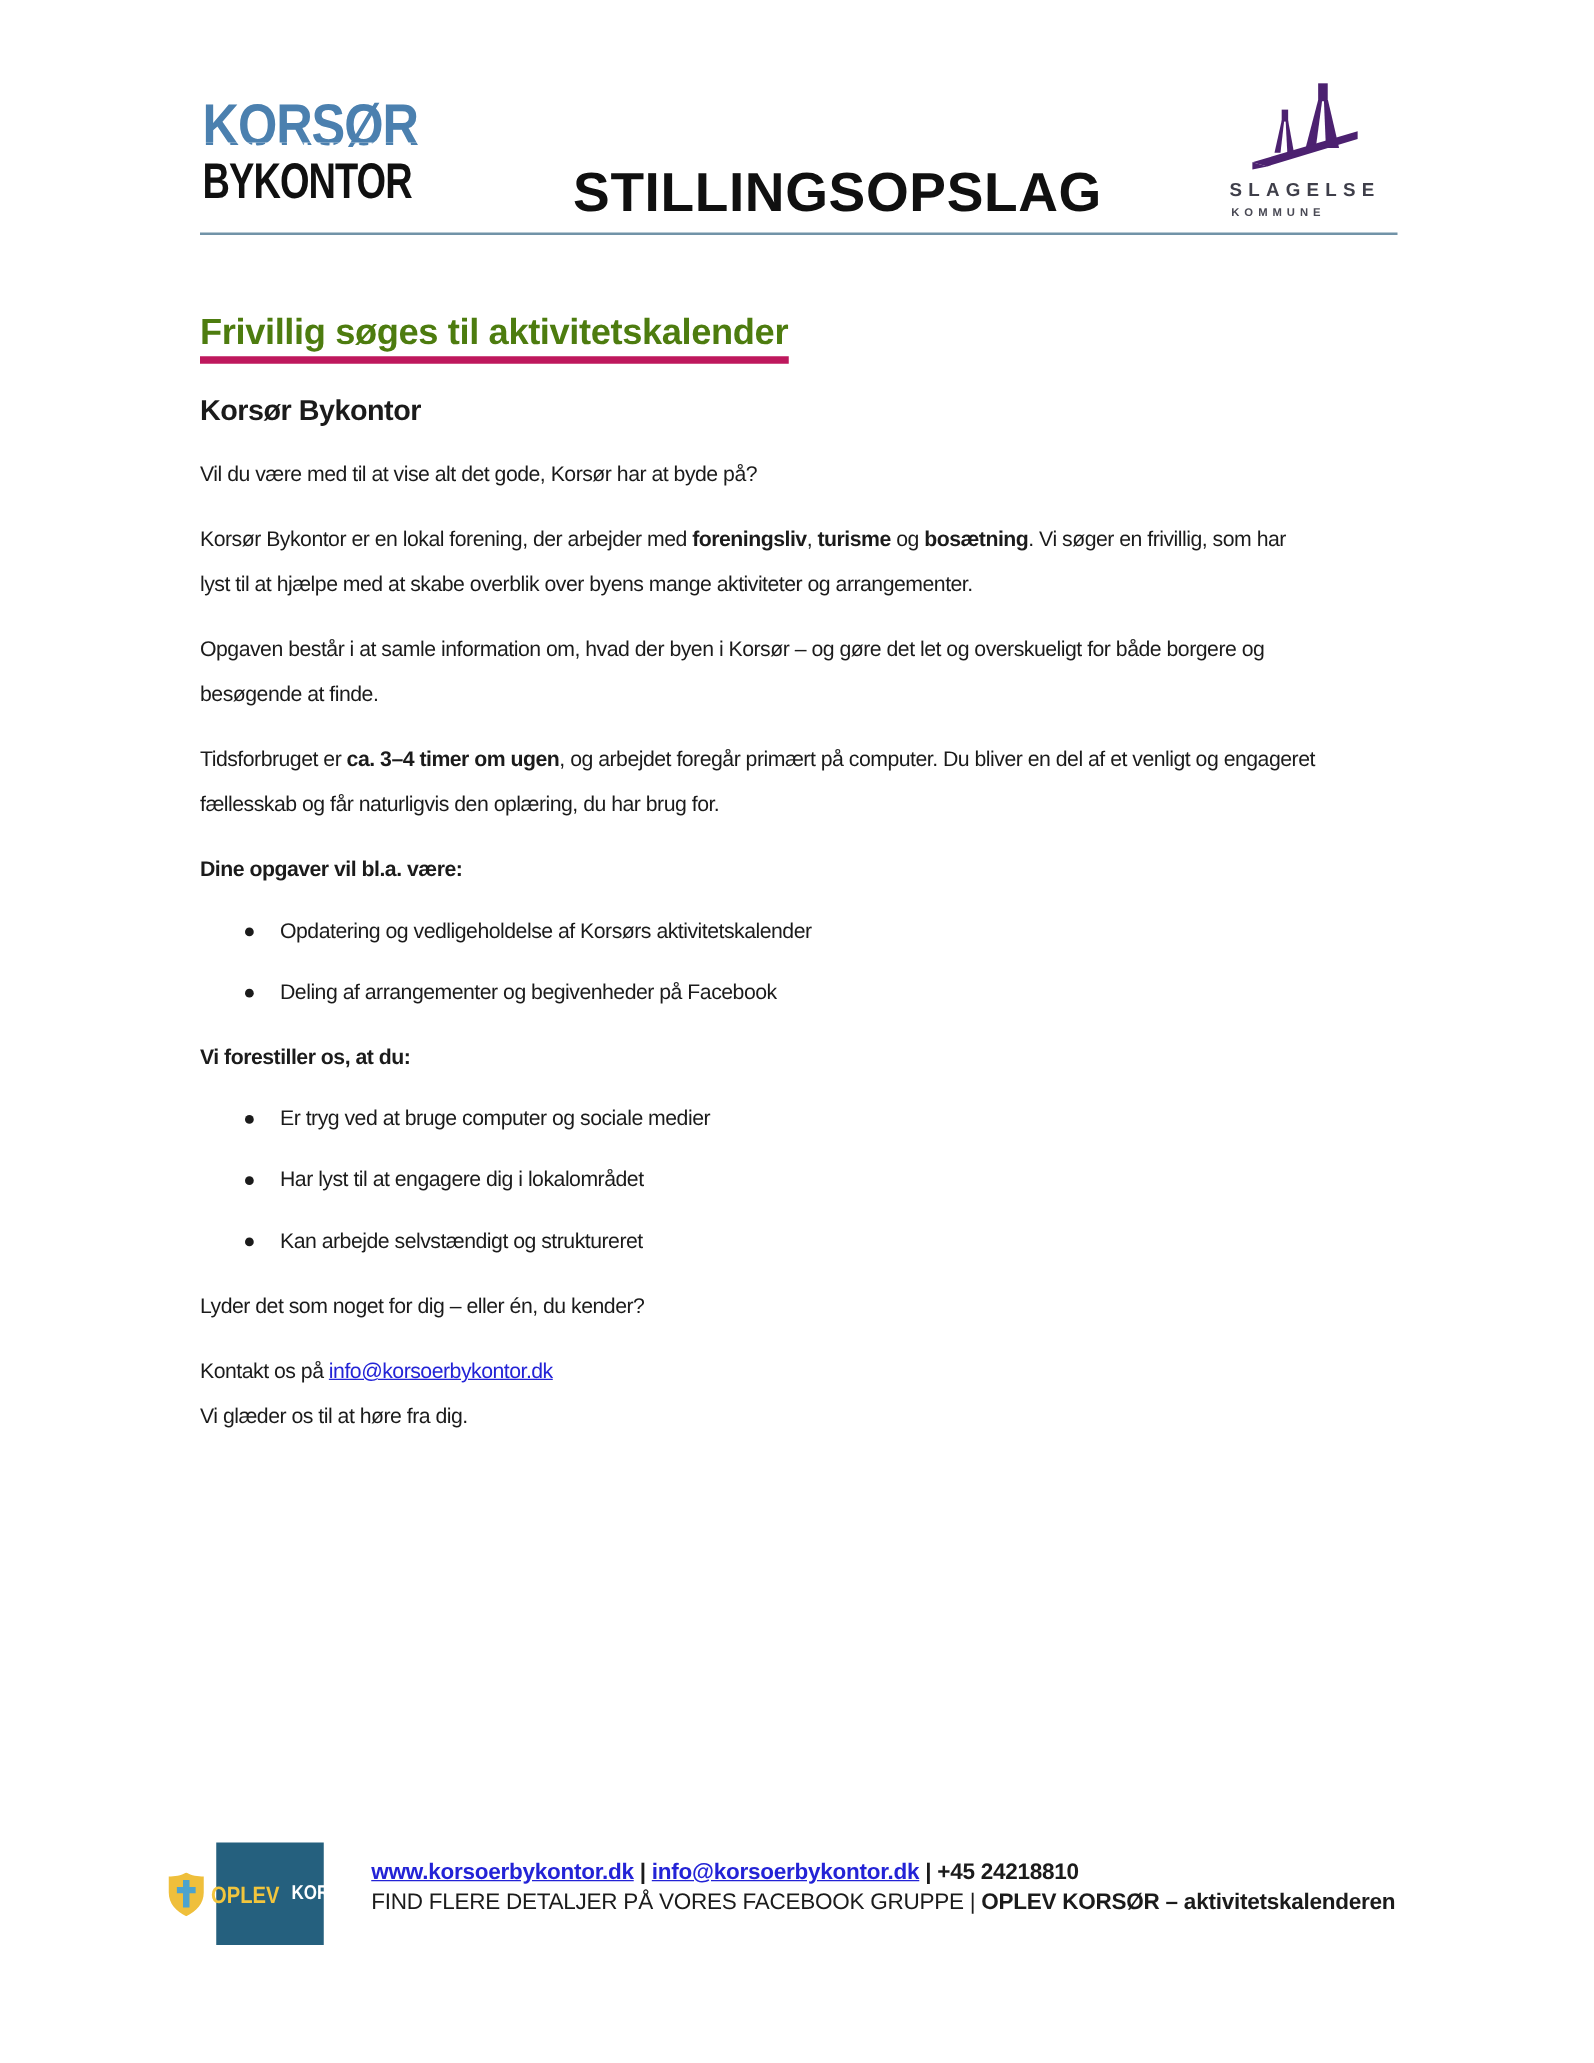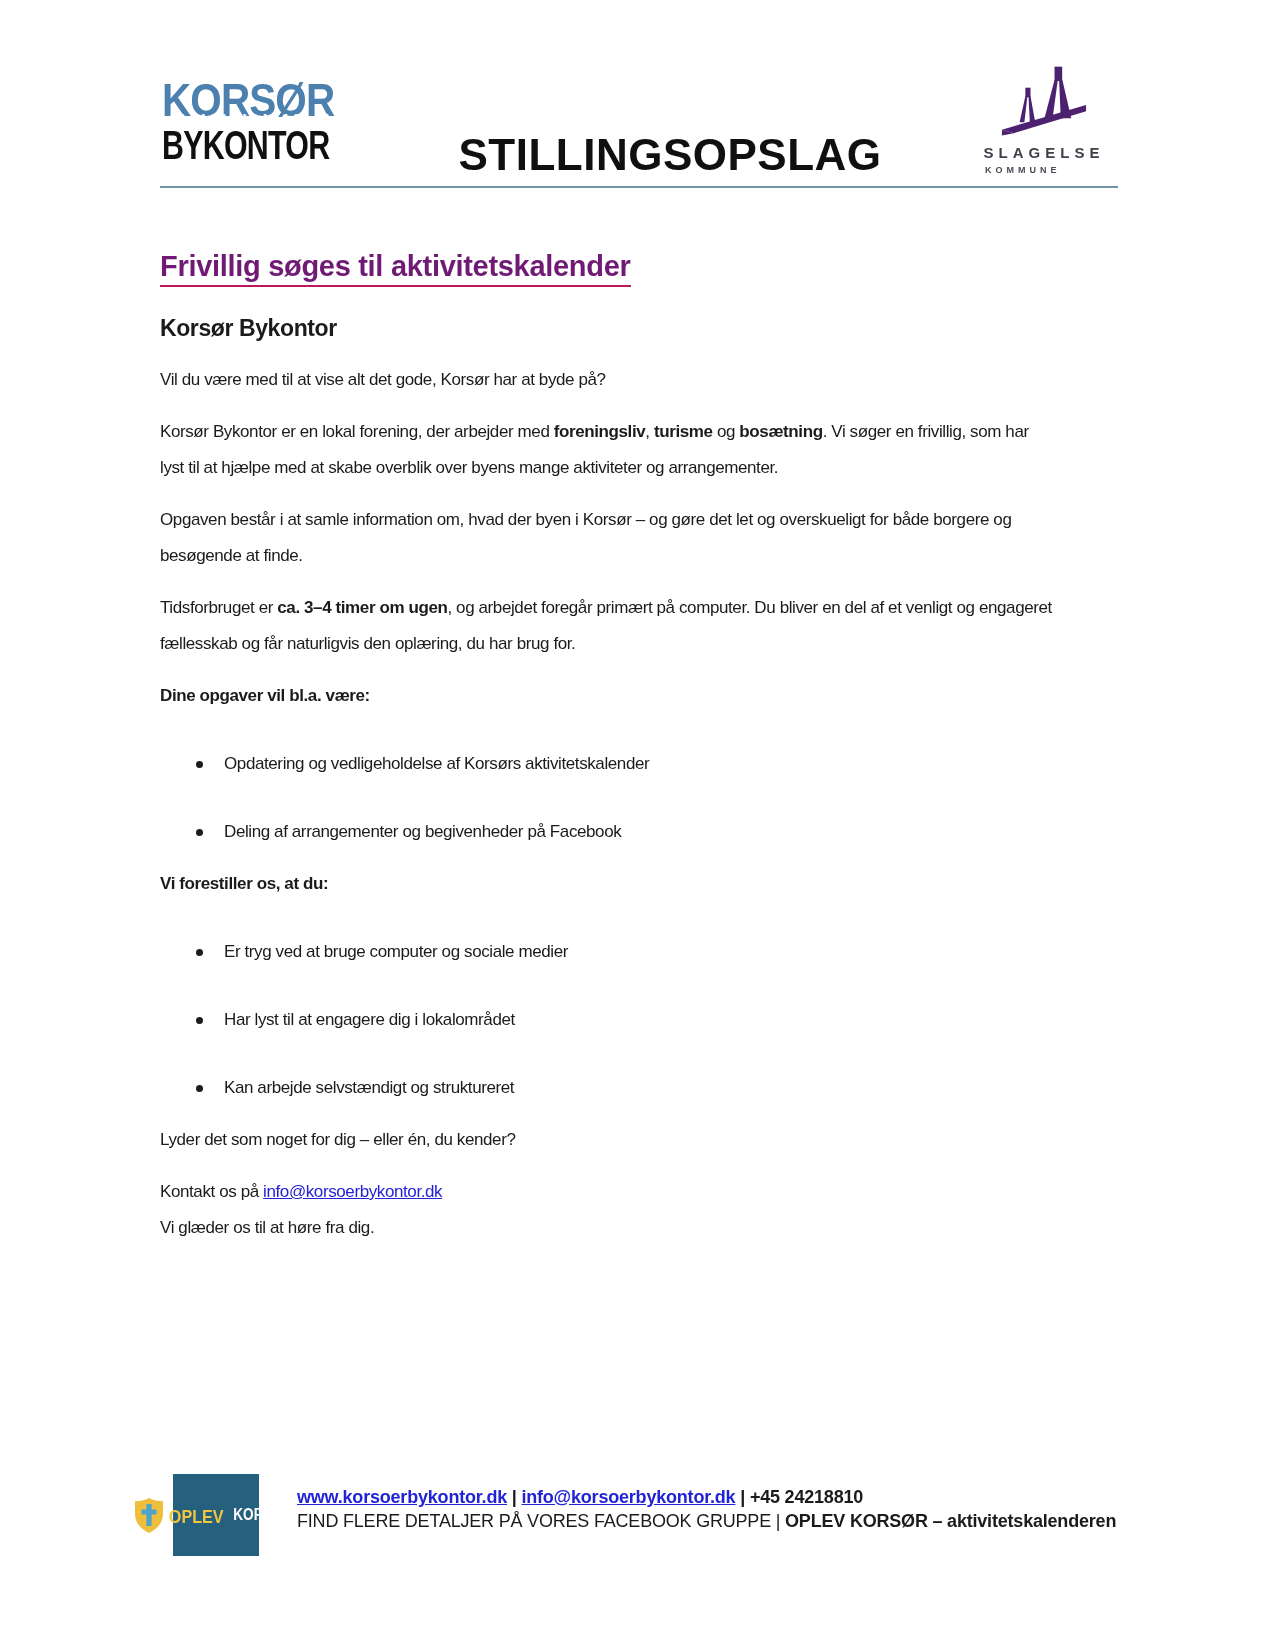--- a/index.html
+++ b/index.html
@@ -52,29 +52,29 @@
 
   .divider { position: absolute; left: 160px; right: 157px; top: 186px; border-top: 2px solid #7193A8; }
 
   
   .content { position: absolute; left: 160px; top: 196px; width: 893px; }
   .content p, .content li { font-size: 17px; line-height: 36px; letter-spacing: -0.4px; }
   .content p { margin-top: 16px; }
 
   h1.headline { margin-top: 50px; line-height: 40px; font-size: 29px; letter-spacing: -0.3px; }
   h1.headline span {
-    color: #701a75; font-weight: 700;
-    border-bottom: 2px solid #be185d; padding-bottom: 3px;
+    color: #4d7c0f; font-weight: 700;
+    border-bottom: 6px solid #be185d; padding-bottom: 3px;
   }
   .subheading { margin-top: 24px; font-size: 23px; font-weight: 700; line-height: 36px; letter-spacing: -0.4px; }
   .section-title { font-weight: 700; }
   b { font-weight: 700; }
 
   ul.plain { list-style: none; }
-  ul.plain li { position: relative; padding-left: 64px; margin-top: 32px; }
+  ul.plain li { position: relative; padding-left: 64px; margin-top: 13px; }
   ul.plain li::before {
     content: ""; position: absolute; left: 36px; top: 15px;
     width: 7px; height: 7px; border-radius: 50%; background: #1b1b1b;
   }
 
   a.doc-link, .link-text { color: #2323D6; text-decoration: underline; cursor: pointer; }
 
   
   .footer { position: absolute; left: 173px; top: 1474px; display: flex; gap: 38px; align-items: flex-start; }
   .oplev-logo {

